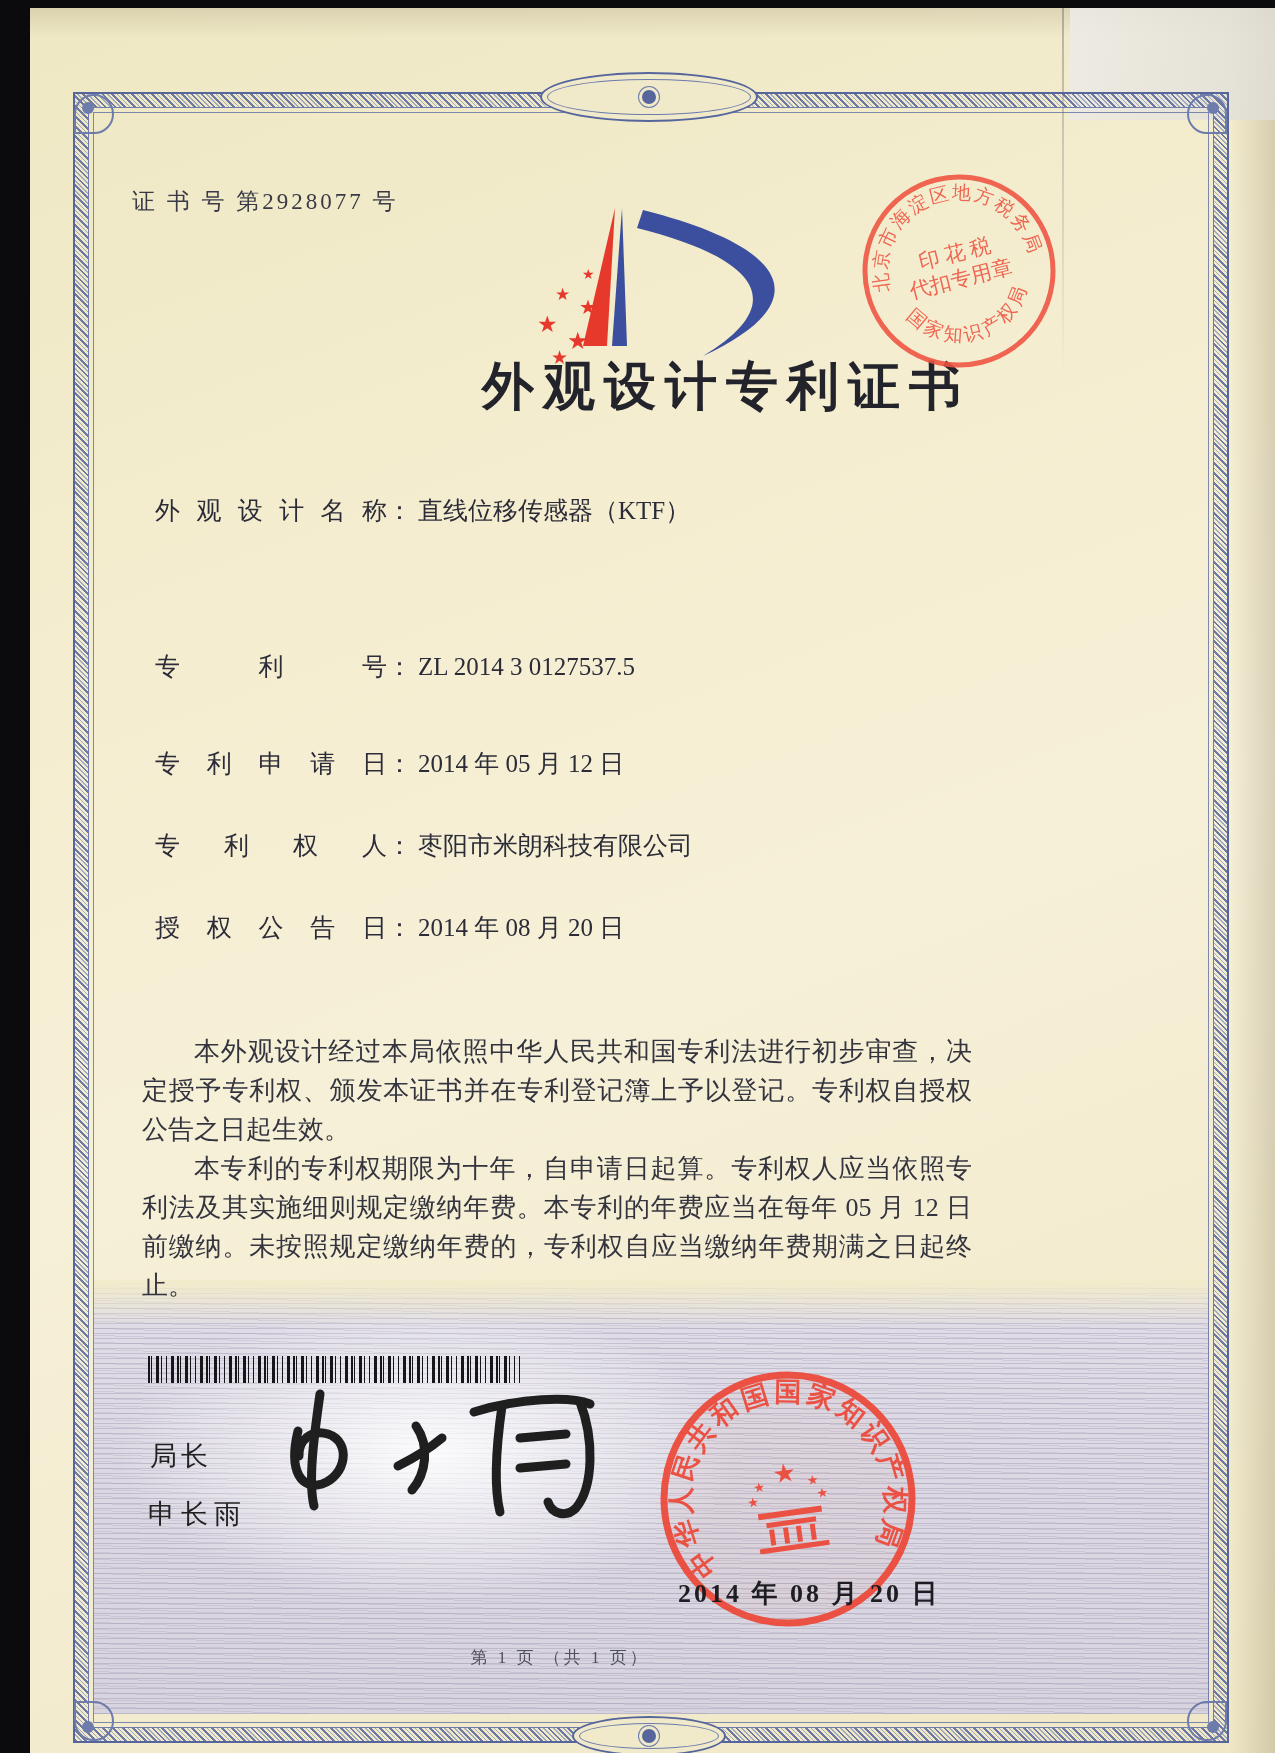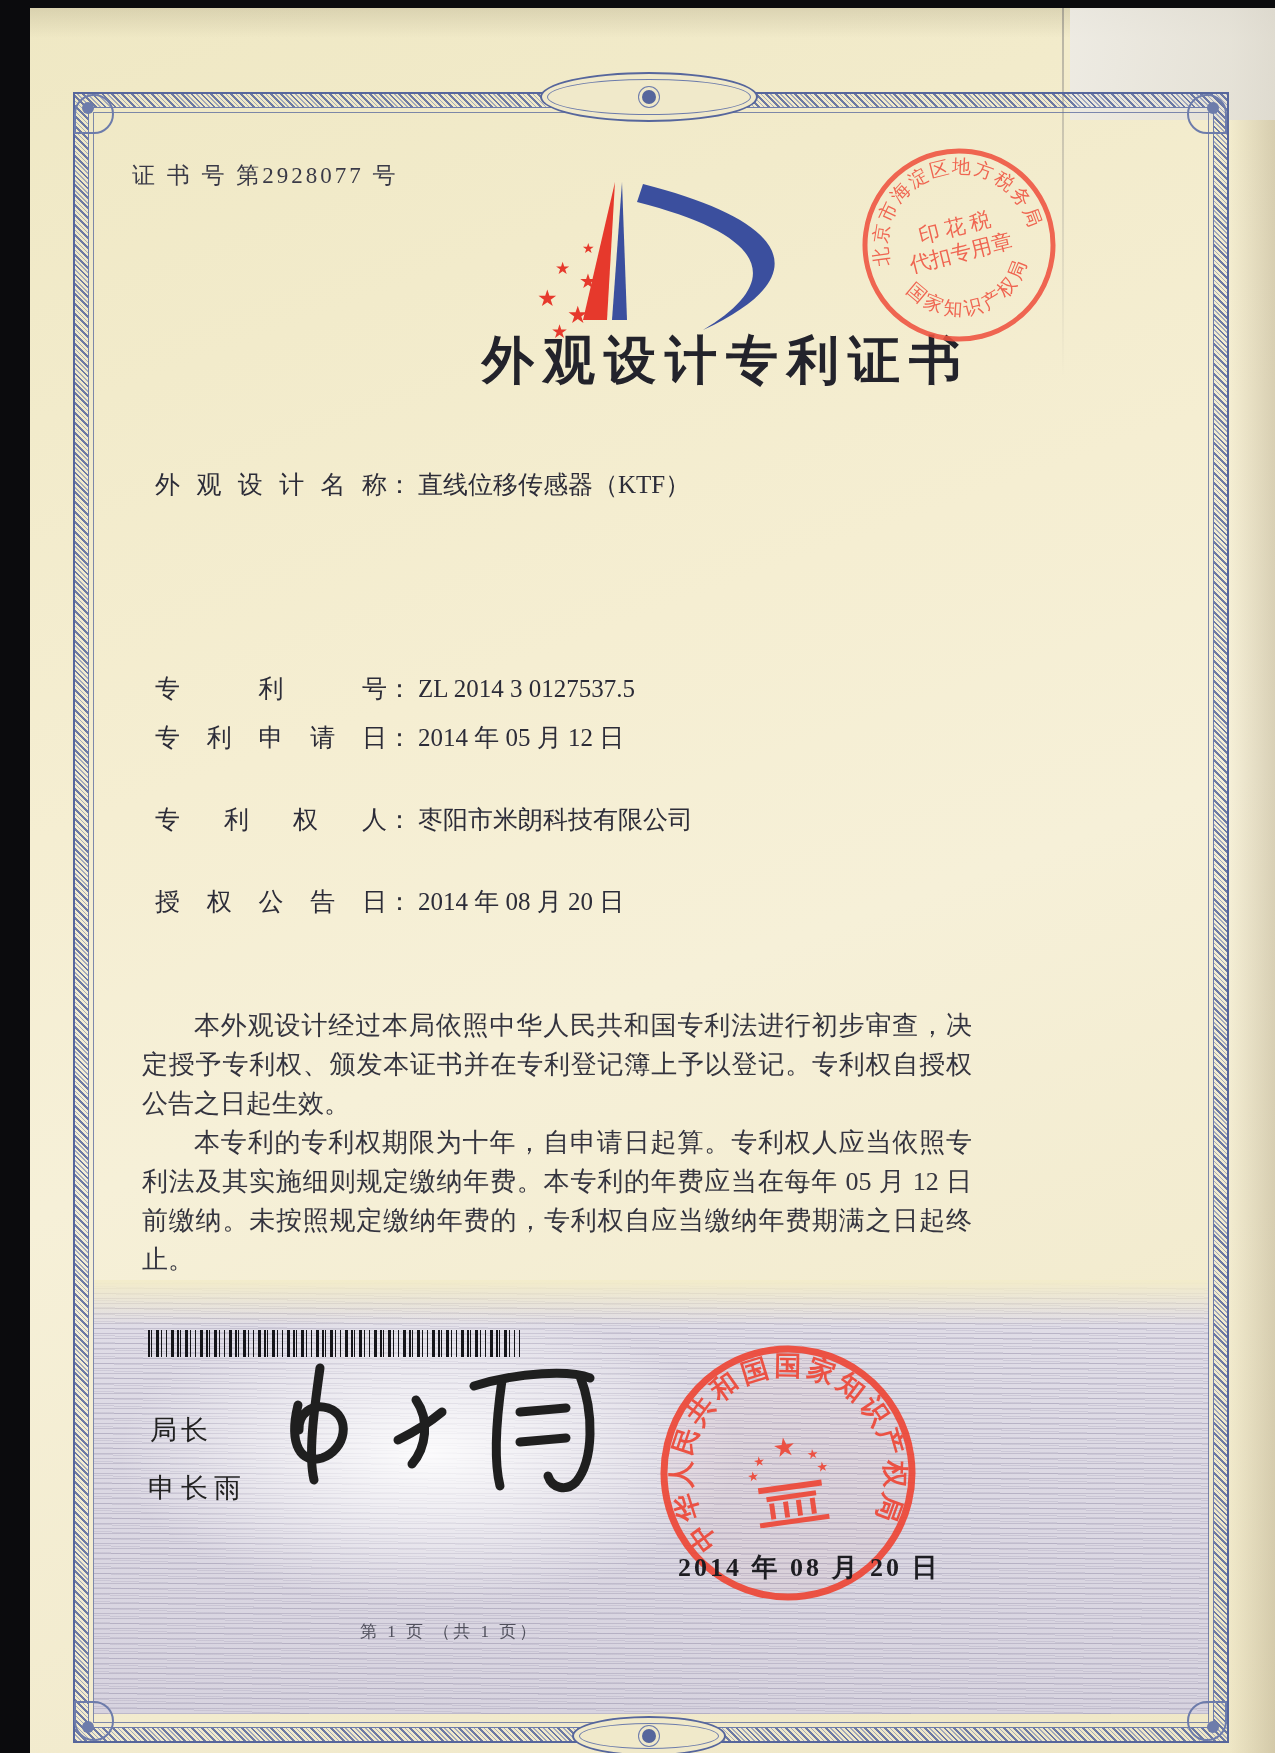--- a/index.html
+++ b/index.html
@@ -55,21 +55,21 @@
   .guilloche{
     position:absolute;left:64px;right:66px;top:1272px;height:434px;z-index:1;
     background:
       linear-gradient(to bottom,#f3ecca,rgba(243,236,202,0) 46px),
       radial-gradient(430px 210px at 30% 40%, rgba(255,255,255,.9), rgba(255,255,255,0) 72%),
       repeating-linear-gradient(0deg, rgba(148,142,168,.38) 0 1px, rgba(230,228,236,0) 1px 5px),
       repeating-linear-gradient(2deg, rgba(148,142,168,.22) 0 1px, rgba(230,228,236,0) 1px 7px),
       linear-gradient(#e0dde7,#d7d3df);
   }
   
-  .content{position:absolute;inset:0;z-index:5;color:#2e2e38;}
+  .content{position:absolute;inset:0;z-index:5;color:#2e2e38;margin-top:26px;}
   .certno{position:absolute;left:102px;top:152px;font-size:23px;letter-spacing:3px;color:#3a3a47;}
   .doc-title{
     position:absolute;left:112px;top:318px;width:828px;text-align:right;
     font-family:"Liberation Sans","DejaVu Sans",sans-serif;
     font-size:52px;font-weight:700;letter-spacing:9px;color:#23232b;
   }
   .field{position:absolute;left:125px;font-size:25px;white-space:nowrap;color:#2c2c38;}
   .field .lbl{display:inline-block;width:232px;text-align:justify;text-align-last:justify;vertical-align:bottom;}
   .field .val{margin-left:6px;}
   .paras{position:absolute;left:112px;top:998px;width:830px;font-size:26px;line-height:39px;
@@ -85,21 +85,21 @@
   .director-title{position:absolute;left:120px;top:1404px;font-size:27px;letter-spacing:4px;color:#222;
     font-family:"Liberation Sans","DejaVu Sans",sans-serif;}
   .director-name{position:absolute;left:118px;top:1462px;font-size:27px;letter-spacing:6px;color:#222;
     font-family:"Liberation Sans","DejaVu Sans",sans-serif;}
   .signature{position:absolute;left:238px;top:1342px;z-index:6;}
   .logo{position:absolute;left:445px;top:170px;}
   .tax-stamp{position:absolute;left:826px;top:134px;transform:rotate(-14deg);opacity:.88;z-index:5;}
   .cnipa-seal{position:absolute;left:623px;top:1330px;transform:rotate(-8deg);opacity:.9;z-index:5;}
   .seal-date{position:absolute;left:648px;top:1542px;font-size:26px;letter-spacing:3px;
     color:#1d1d22;font-weight:600;z-index:7;white-space:nowrap;}
-  .page-footer{position:absolute;left:330px;top:1612px;width:400px;
+  .page-footer{position:absolute;left:330px;top:1612px;width:400px;text-align:center;
     font-size:17px;letter-spacing:3px;color:#50505c;z-index:6;}
 </style>
 </head>
 <body>
 
 <div class="paper">
   <div class="page-edge-tr"></div>
   <div class="crease"></div>
 
   <div class="guilloche"></div>
@@ -142,21 +142,21 @@
       <text font-size="19" fill="#ef5340" letter-spacing="3">
         <textPath href="#arcTaxBot" startOffset="50%" text-anchor="middle">国家知识产权局</textPath>
       </text>
     </svg>
 
     <div class="doc-title">外观设计专利证书</div>
 
     <div class="field" style="top:460px">
       <span class="lbl">外观设计名称</span><span>：</span><span class="val">直线位移传感器（KTF）</span>
     </div>
-    <div class="field" style="top:664px">
+    <div class="field" style="top:616px">
       <span class="lbl">专利号</span><span>：</span><span class="val">ZL 2014 3 0127537.5</span>
     </div>
     <div class="field" style="top:713px">
       <span class="lbl">专利申请日</span><span>：</span><span class="val">2014 年 05 月 12 日</span>
     </div>
     <div class="field" style="top:795px">
       <span class="lbl">专利权人</span><span>：</span><span class="val">枣阳市米朗科技有限公司</span>
     </div>
     <div class="field" style="top:877px">
       <span class="lbl">授权公告日</span><span>：</span><span class="val">2014 年 08 月 20 日</span>

